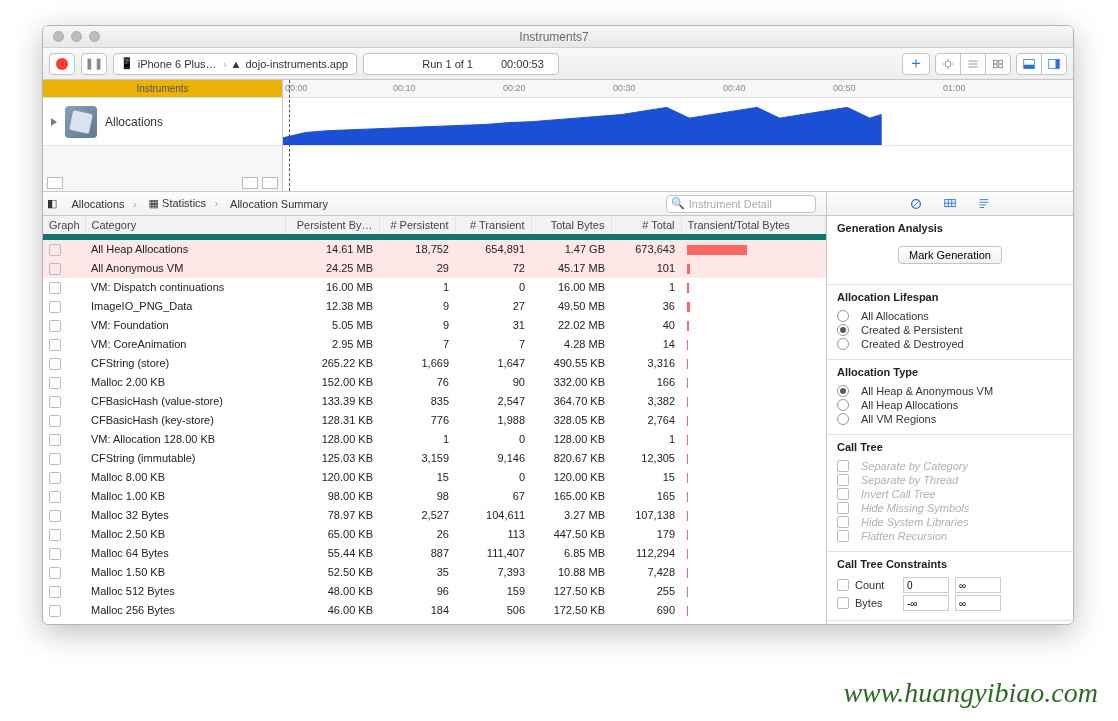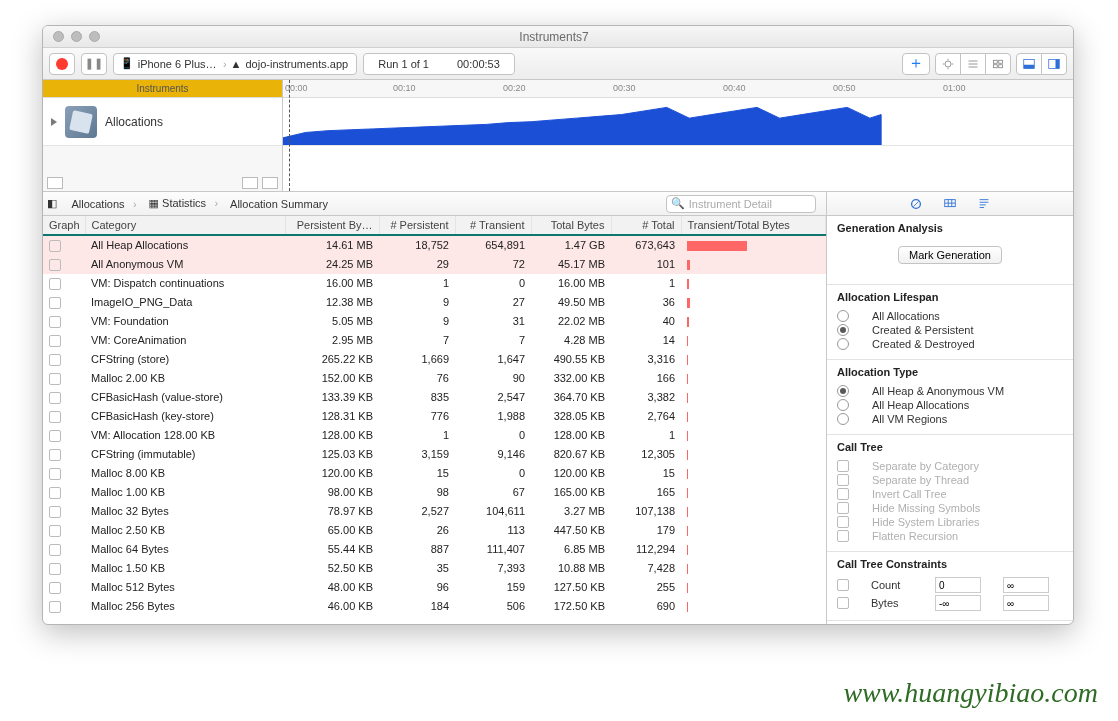--- a/index.html
+++ b/index.html
@@ -10,21 +10,21 @@
 .tlight { width: 11px; height: 11px; border-radius: 50%; background: #bdbdbd; border: 0.5px solid #aaa; }
 .wtitle { position: absolute; left: 0; right: 8px; text-align: center; font-size: 12px; color: #6a6a6a; }
 .toolbar { height: 32px; background: linear-gradient(#f9f9f9,#ededed); border-bottom: 1px solid #c8c8c8; display: flex; align-items: center; padding: 0 6px; gap: 6px; }
 .tbtn { height: 22px; background: #fff; border: 1px solid #c3c3c3; border-radius: 4px; display: inline-flex; align-items: center; justify-content: center; padding: 0 6px; font-size: 11px; color: #333; }
 .rec { width: 26px; }
 .rec .dot { width: 12px; height: 12px; border-radius: 50%; background: #ff3b30; }
 .pause { width: 26px; color: #888; }
 .crumb { display: flex; align-items: center; height: 22px; border: 1px solid #c3c3c3; border-radius: 4px; background: #fff; overflow: hidden; }
 .crumb .seg { padding: 0 8px 0 6px; font-size: 11px; color: #333; display: flex; align-items: center; gap: 4px; height: 100%; position: relative; }
 .crumb .seg:not(:last-child)::after { content: "›"; position: absolute; right: -2px; color: #aaa; }
-.runinfo { display: flex; align-items: center; height: 22px; border: 1px solid #c3c3c3; border-radius: 4px; background: #fff; font-size: 11px; color: #333; }
+.runinfo { display: flex; align-items: center; height: 22px; border: 1px solid #c3c3c3; border-radius: 4px; background: #fff; font-size: 11px; color: #333; padding-left: 44px; }
 .runinfo span { padding: 0 14px; }
 .spacer { flex: 1; }
 .plusbtn { width: 28px; font-size: 16px; color: #1e7ef5; font-weight: 300; }
 .seggrp { display: flex; }
 .seggrp .tbtn { border-radius: 0; margin-left: -1px; padding: 0 5px; }
 .seggrp .tbtn:first-child { border-radius: 4px 0 0 4px; }
 .seggrp .tbtn:last-child { border-radius: 0 4px 4px 0; }
 .segicon { width: 14px; height: 12px; }
 
 .trackarea { display: flex; height: 112px; border-bottom: 1px solid #c8c8c8; }
@@ -50,38 +50,38 @@
 .dcrumb { display:flex; align-items:center; font-size:11px; gap:4px; color:#333; padding-left:4px; }
 .dcrumb .dseg { padding: 0 10px; position:relative; }
 .dcrumb .dseg:not(:last-child)::after { content:"›"; position:absolute; right:-2px; color:#aaa; }
 .search { margin-left: 28px; height:18px; width:150px; border:1px solid #c3c3c3; border-radius:4px; display:flex; align-items:center; padding:0 4px; font-size:11px; color:#aaa; gap:4px; background:#fff; }
 .detailright { flex:1; display:flex; justify-content:center; gap:18px; align-items:center; }
 .dricon { width:16px; height:14px; color:#2d6fd8; }
 
 .body { flex: 1; display: flex; overflow: hidden; }
 .tablepane { width: 784px; border-right: 1px solid #c8c8c8; overflow-y: auto; overflow-x: hidden; font-size: 11px; color: #222; }
 table { border-collapse: collapse; width: 100%; table-layout: fixed; }
-th { font-weight: 400; text-align: left; padding: 3px 6px; font-size: 11px; color: #444; background: #f2f2f2; border-bottom: 2px solid #0f766e; border-right: 1px solid #e4e4e4; white-space: nowrap; overflow: hidden; }
+th { font-weight: 400; text-align: left; padding: 3px 6px; font-size: 11px; color: #444; background: #f2f2f2; border-bottom: 6px solid #0f766e; border-right: 1px solid #e4e4e4; white-space: nowrap; overflow: hidden; }
 th.r { text-align: right; }
 td { padding: 2px 6px; white-space: nowrap; overflow: hidden; line-height: 15px; }
 td.r { text-align: right; }
 tr.sel { background: #fde7e7; }
 .chk { width: 12px; height: 12px; border: 1px solid #bbb; border-radius: 2px; display: inline-block; vertical-align: middle; }
 .bar { display:inline-block; height: 10px; background:#f66; width:3px; vertical-align:middle; }
 
 .sidepane { flex: 1; overflow-y: auto; font-size: 11px; color: #333; }
 .sidepane .sect { padding: 6px 10px 8px; border-bottom: 1px solid #e3e3e3; }
 .sidepane .stitle { font-weight: 600; font-size: 11px; color: #222; margin-bottom: 6px; }
 .genbtn { display: block; margin: 12px auto; padding: 2px 10px; font-size: 11px; border:1px solid #c3c3c3; border-radius:4px; background:linear-gradient(#fff,#f1f1f1); }
-.radio, .chkb { display:flex; align-items:center; gap:23px; padding:1px 0; }
+.radio, .chkb { display:flex; align-items:center; gap:12px; padding:1px 0; }
 .rcircle { width:12px; height:12px; border:1px solid #999; border-radius:50%; position:relative; }
 .rcircle.on::after { content:""; position:absolute; inset:2px; background:#5a5a5a; border-radius:50%; }
 .cbox { width:12px; height:12px; border:1px solid #bbb; border-radius:2px; }
-.ctgrey { color:#b0b0b0; }
-.constraint { display:flex; align-items:center; gap:22px; padding:1px 0; }
+.ctgrey { color:#b0b0b0;font-style:italic; }
+.constraint { display:flex; align-items:center; gap:6px; padding:1px 0; }
 .constraint input { width:46px; height:16px; font-size:10px; border:1px solid #ccc; padding:0 3px; }
 
 .watermark { position:absolute; right:20px; bottom:12px; font-size:28px; font-family: Georgia, serif; font-style: italic; color:#2e6b24; }
 </style>
 </head>
 <body>
 
 <div class="window">
 
   <div class="titlebar">

